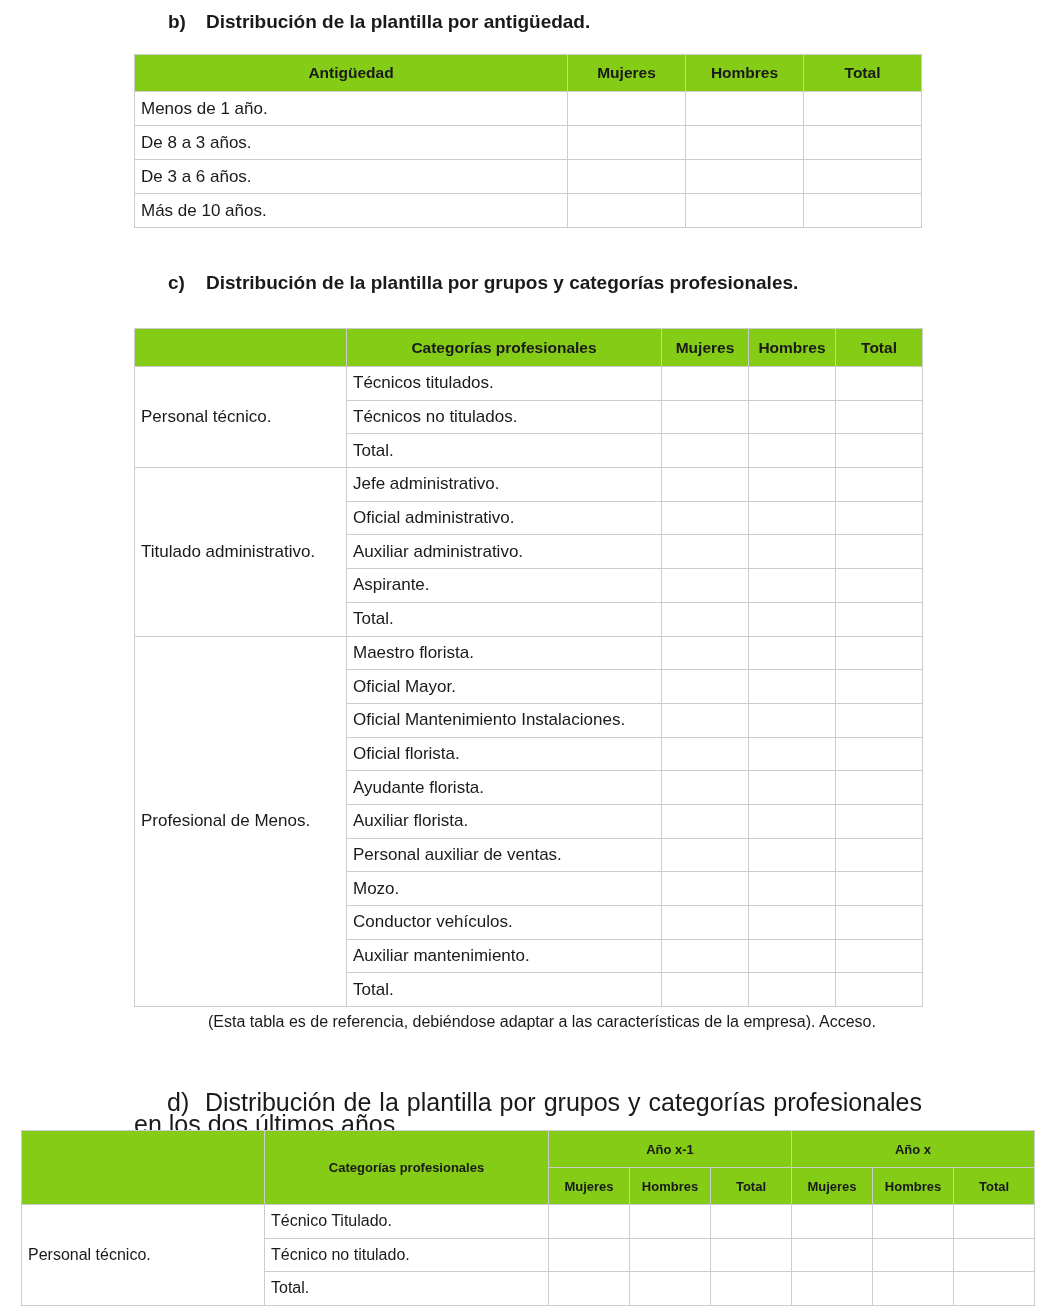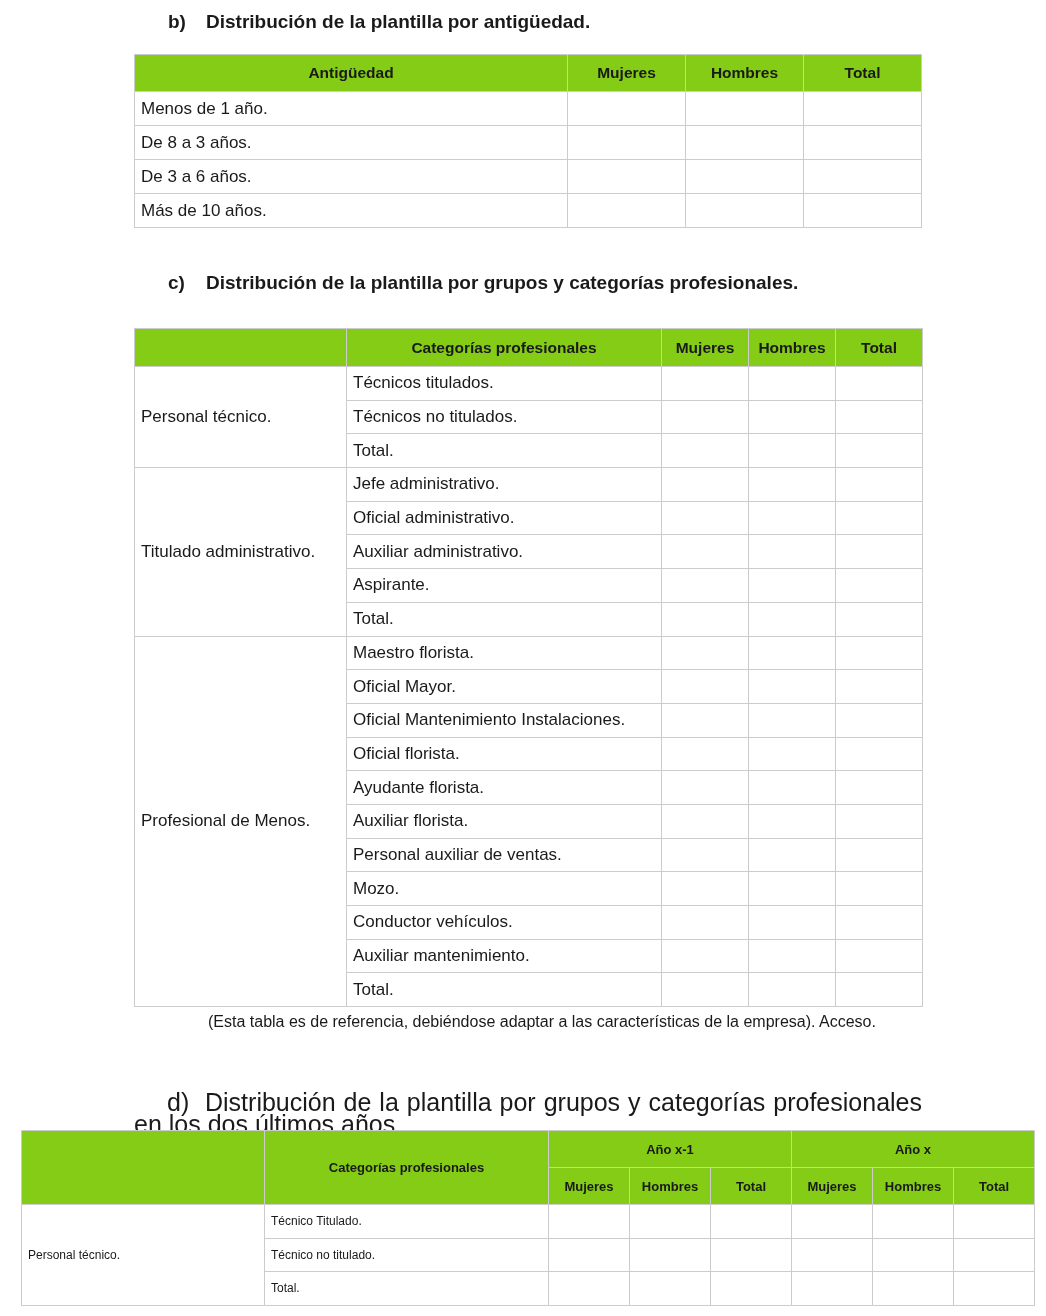--- a/index.html
+++ b/index.html
@@ -12,21 +12,21 @@
   th { background:#84cc16; font-weight:bold; font-size:15.5px; text-align:center;margin-top:39px; }
   td { text-align:left; }
   #tbl-b { left:134px; top:54px; width:788px; }
   #tbl-b tr { height:34px; }
   #tbl-b thead tr { height:37px; }
   #tbl-c { left:134px; top:328px; width:788px; }
   #tbl-c tr { height:33.7px; }
   #tbl-c thead tr { height:38px; }
   #tbl-d { left:21px; top:1130px; width:1014px; }
   #tbl-d th { font-size:13px; }
-  #tbl-d td { font-size:12px; }
+  #tbl-d td { font-size:16px; }
   #tbl-d thead tr { height:37px; }
   #tbl-d tbody tr { height:33.5px; }
   .note { position:absolute; left:174px; top:1013px; font-size:16px; line-height:18px;margin-left:34px; }
   .heading-d { position:absolute; left:134px; top:1066px; width:788px; font-size:25px; line-height:22px;
                text-align:justify; text-indent:33px; }
   .heading-d .lbl { display:inline-block; width:38px; text-indent:0; }
 </style>
 </head>
 <body>
 

